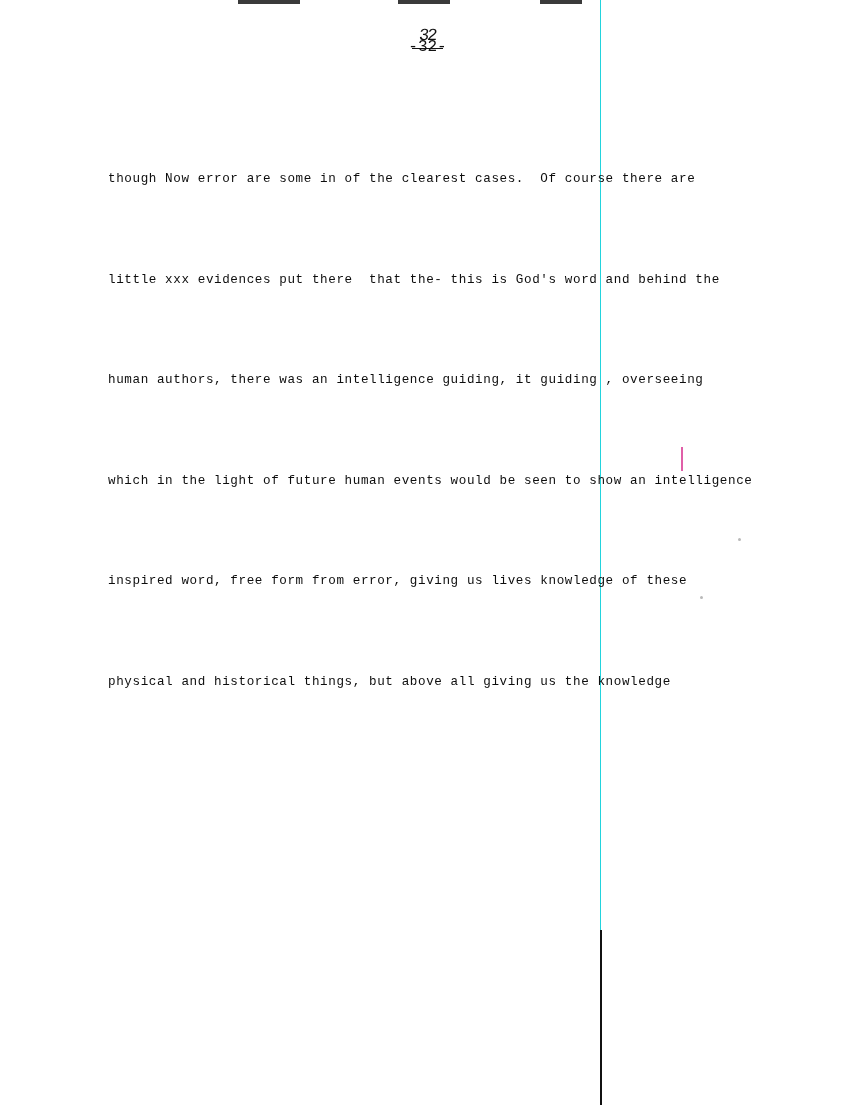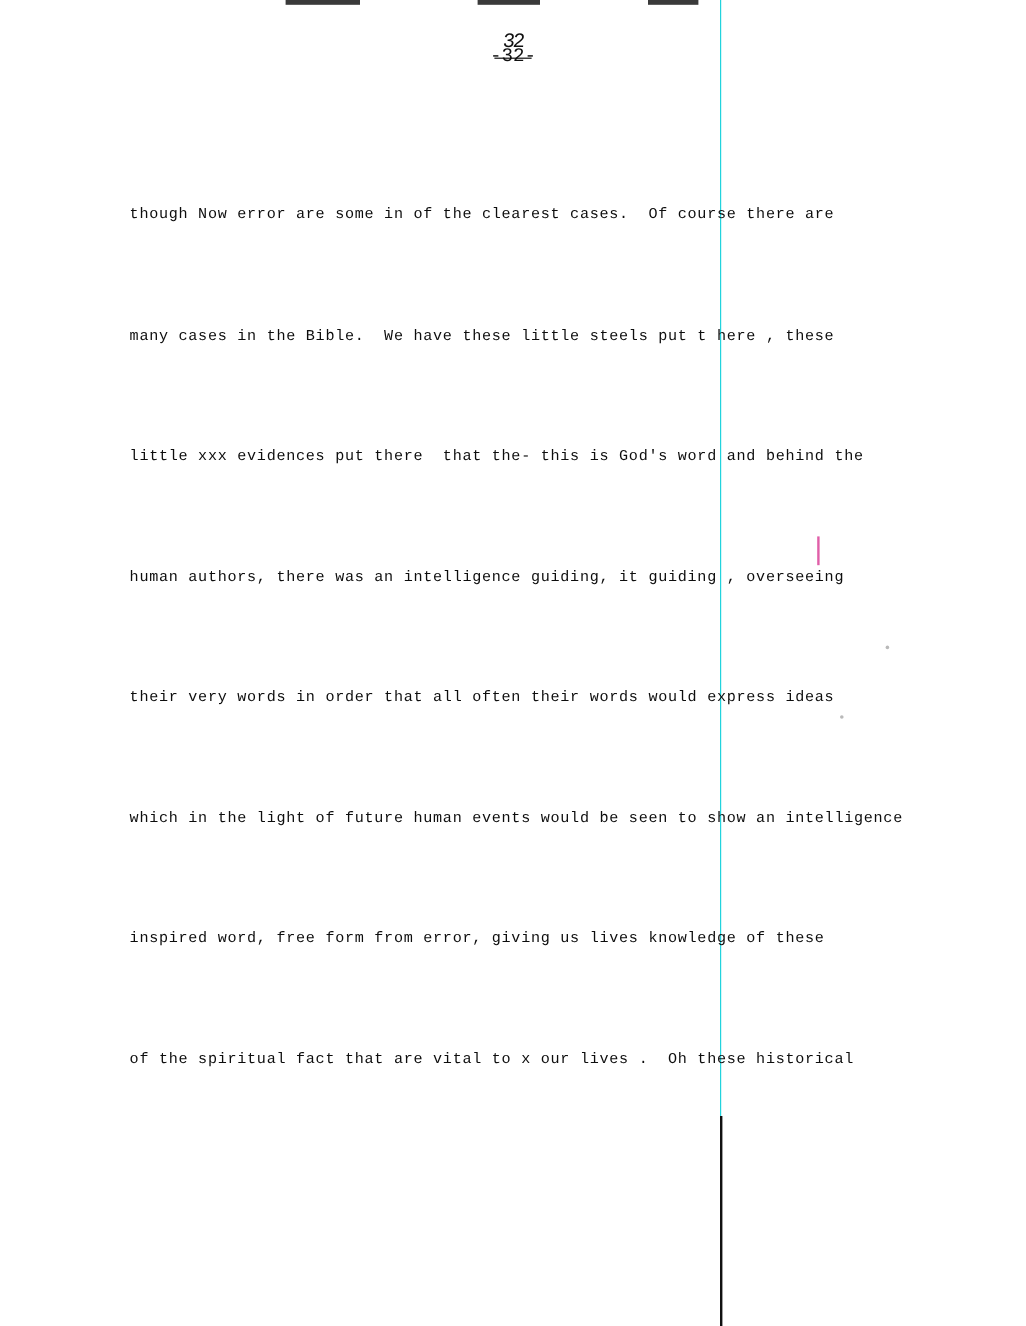--- a/index.html
+++ b/index.html
@@ -135,27 +135,25 @@
 
   <div class="page-number">
     <span class="num-strike">
       <span class="num-top">32</span>
       <span class="num-bottom">-32-</span>
     </span>
   </div>
 
   <div class="body-text">
     <div class="line">though Now error are some in of the clearest cases.  Of course there are</div>
-    <div class="line">many cases in the Bible.  We have these little steels put t here , these</div>
     <div class="line">little xxx evidences put there  that the- this is God's word and behind the</div>
     <div class="line">human authors, there was an intelligence guiding, it guiding , overseeing</div>
-    <div class="line">their very words in order that all often their words would express ideas</div>
     <div class="line">which in the light of future human events would be seen to show an intelligence</div>
     <div class="line">inspired word, free form from error, giving us lives knowledge of these</div>
-    <div class="line">of the spiritual fact that are vital to x our lives .  Oh these historical</div>
+    <div class="line">physical and historical things, but above all giving us the knowledge</div>
     
     
     
     
     
     
     
     
     
     

